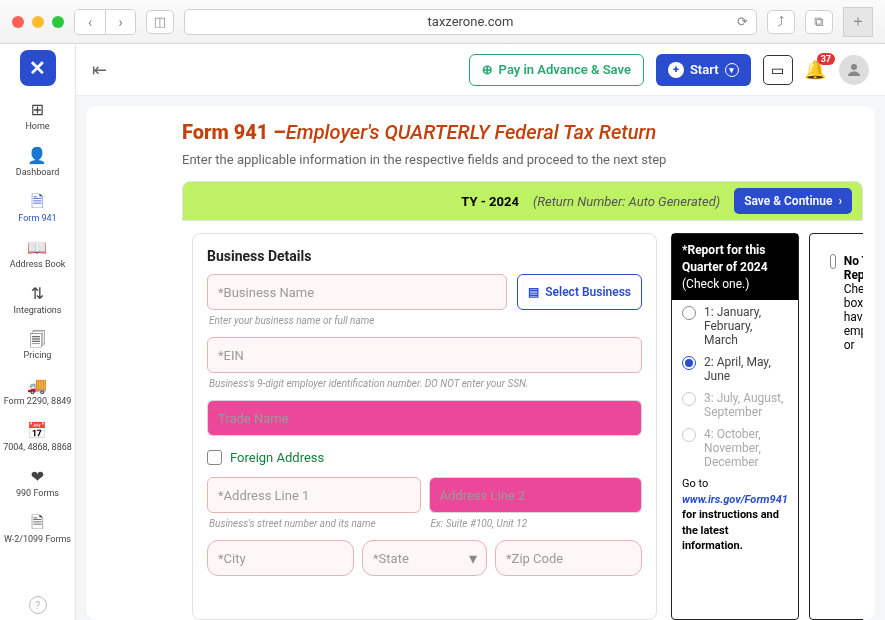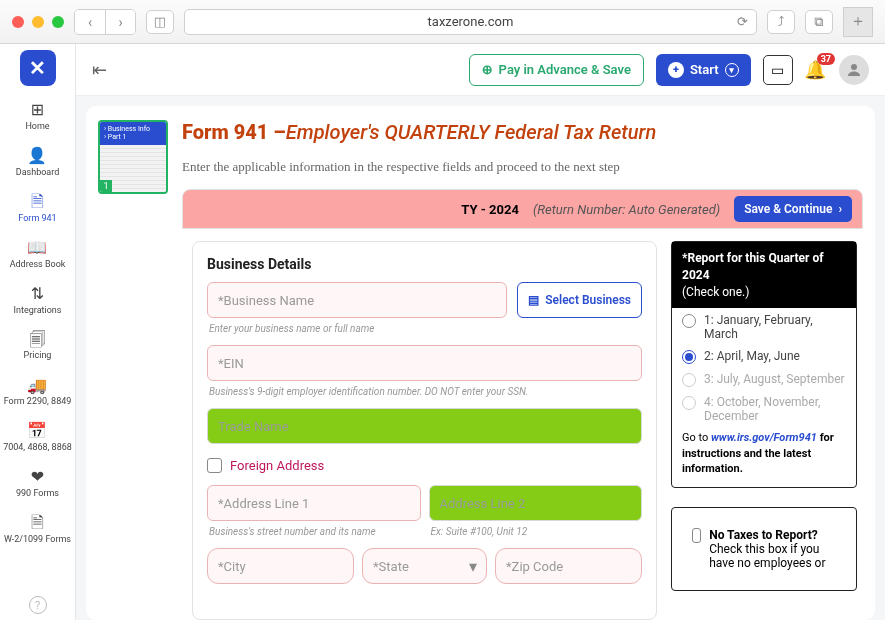--- a/index.html
+++ b/index.html
@@ -47,39 +47,39 @@
 .thumb-head { background: #2a4dd0; color: #fff; font-size: 7px; padding: 3px 4px; line-height: 1.2; }
 .thumb-head.dark { background: #333; }
 .thumb-body { background: repeating-linear-gradient(#f2f2f2, #f2f2f2 3px, #e4e4e4 3px, #e4e4e4 4px); height: 100%; }
 .thumb-num { position: absolute; bottom: 0; left: 0; background: #22b363; color: #fff; font-size: 9px; width: 12px; height: 12px; display: flex; align-items: center; justify-content: center; }
 .thumb:not(.active) .thumb-num { background: #555; }
 
 .form-area { flex: 1; display: flex; flex-direction: column; overflow: hidden; }
 .page-title { font-size: 20px; color: #c2410c; }
 .page-title b { font-weight: 800; }
 .page-title .it { font-style: italic; font-weight: 500; }
-.subtitle { color: #666; font-size: 13px; margin-top: 15px; font-family: Liberation Serif, serif; }
-
-.ty-bar { margin-top: 14px; height: 40px; border: 1px solid #e2e2e2; border-radius: 8px 8px 0 0; display: flex; align-items: center; justify-content: flex-end; padding: 0 10px; gap: 14px; font-size: 13px; background: #fca5a5; }
+.subtitle { color: #666; font-size: 13px; margin-top: 8px; }
+
+.ty-bar { margin-top: 14px; height: 40px; border: 1px solid #e2e2e2; border-radius: 8px 8px 0 0; display: flex; align-items: center; justify-content: flex-end; padding: 0 10px; gap: 14px; font-size: 13px; background: #bef264; }
 .ty-bar .ty { font-weight: 700; }
 .ty-bar .rn { font-style: italic; color: #555; }
 .save-cont { background: #2a4dd0; color: #fff; border-radius: 5px; padding: 6px 10px; font-size: 12px; font-weight: 600; display: flex; align-items: flex-start; gap: 6px; cursor: pointer; }
 
 .cols { flex: 1; display: flex; gap: 14px; padding: 12px 6px 0 10px; overflow: hidden; }
 .col-left { flex: 1; border: 1px solid #e2e2e2; border-radius: 8px; padding: 14px 14px 0; overflow-y: auto; }
-.col-right { width: 186px; display: flex; flex-direction: column; gap: 19px; }
+.col-right { width: 186px; display: flex; flex-direction: row; gap: 10px; }
 
 .sect-title { font-weight: 700; font-size: 14px; color: #222; margin-bottom: 10px; }
 .row { display: flex; gap: 10px; align-items: flex-start; margin-bottom: 4px; }
-.input { height: 36px; border: 1px solid #d8d8d8; border-radius: 6px; padding: 0 10px; font-size: 13px; color: #333; width: 100%; background: #84cc16; }
+.input { height: 36px; border: 1px solid #d8d8d8; border-radius: 6px; padding: 0 10px; font-size: 13px; color: #333; width: 100%; background: #ec4899; }
 .input.req { border-color: #e9b3b3; background: #fff7f7; }
 .input::placeholder { color: #9a9a9a; }
 .hint { font-size: 10px; color: #999; font-style: italic; margin: 4px 2px 10px; line-height: 1.3; }
 .select-biz { height: 36px; border: 1.5px solid #2a4dd0; color: #2a4dd0; border-radius: 6px; padding: 0 10px; font-size: 12px; font-weight: 600; display: flex; align-items: center; gap: 6px; cursor: pointer; }
-.check-row { display: flex; align-items: center; gap: 8px; font-size: 13px; color: #be185d; margin: 6px 0 12px; }
+.check-row { display: flex; align-items: center; gap: 8px; font-size: 13px; color: #15803d; margin: 6px 0 12px; }
 .chk { width: 15px; height: 15px; border: 1.5px solid #888; border-radius: 3px; }
 .addr-cols { display: flex; gap: 8px; }
 .addr-cols > div { flex: 1; }
 .city-row { display: flex; gap: 8px; }
 .city-row .input { flex: 1; border-radius: 11px; }
 .state-sel { position: relative; }
 .state-sel::after { content: "▾"; position: absolute; right: 10px; top: 9px; color: #888; pointer-events: none; }
 
 .quarter-box { border: 1px solid #222; border-radius: 4px; padding: 0 0 10px 0; font-size: 12px; }
 .quarter-head { background: #000; color: #fff; padding: 8px 10px; line-height: 1.4; }
@@ -189,28 +189,20 @@
         <svg width="18" height="18" viewBox="0 0 24 24">
             <circle cx="12" cy="8" r="4" fill="#888"></circle>
             <path d="M4 20c0-4 4-6 8-6s8 2 8 6" fill="#888"></path>
           </svg>
       </div>
     </div>
 
     <div class="content">
 
       <div class="thumbs">
-        <div class="thumb active">
-          <div class="thumb-head">
-            <div>› Business Info</div>
-              <div>› Part 1</div>
-          </div>
-          <div class="thumb-body"></div>
-          <div class="thumb-num">1</div>
-        </div>
       </div>
 
       <div class="form-area">
         <div class="page-title">
           <b>Form 941 –</b><span class="it">Employer's QUARTERLY Federal Tax Return</span>
         </div>
         <div class="subtitle">Enter the applicable information in the respective fields and proceed to the next step</div>
 
         <div class="ty-bar">
           <span class="ty">TY - 2024</span>

